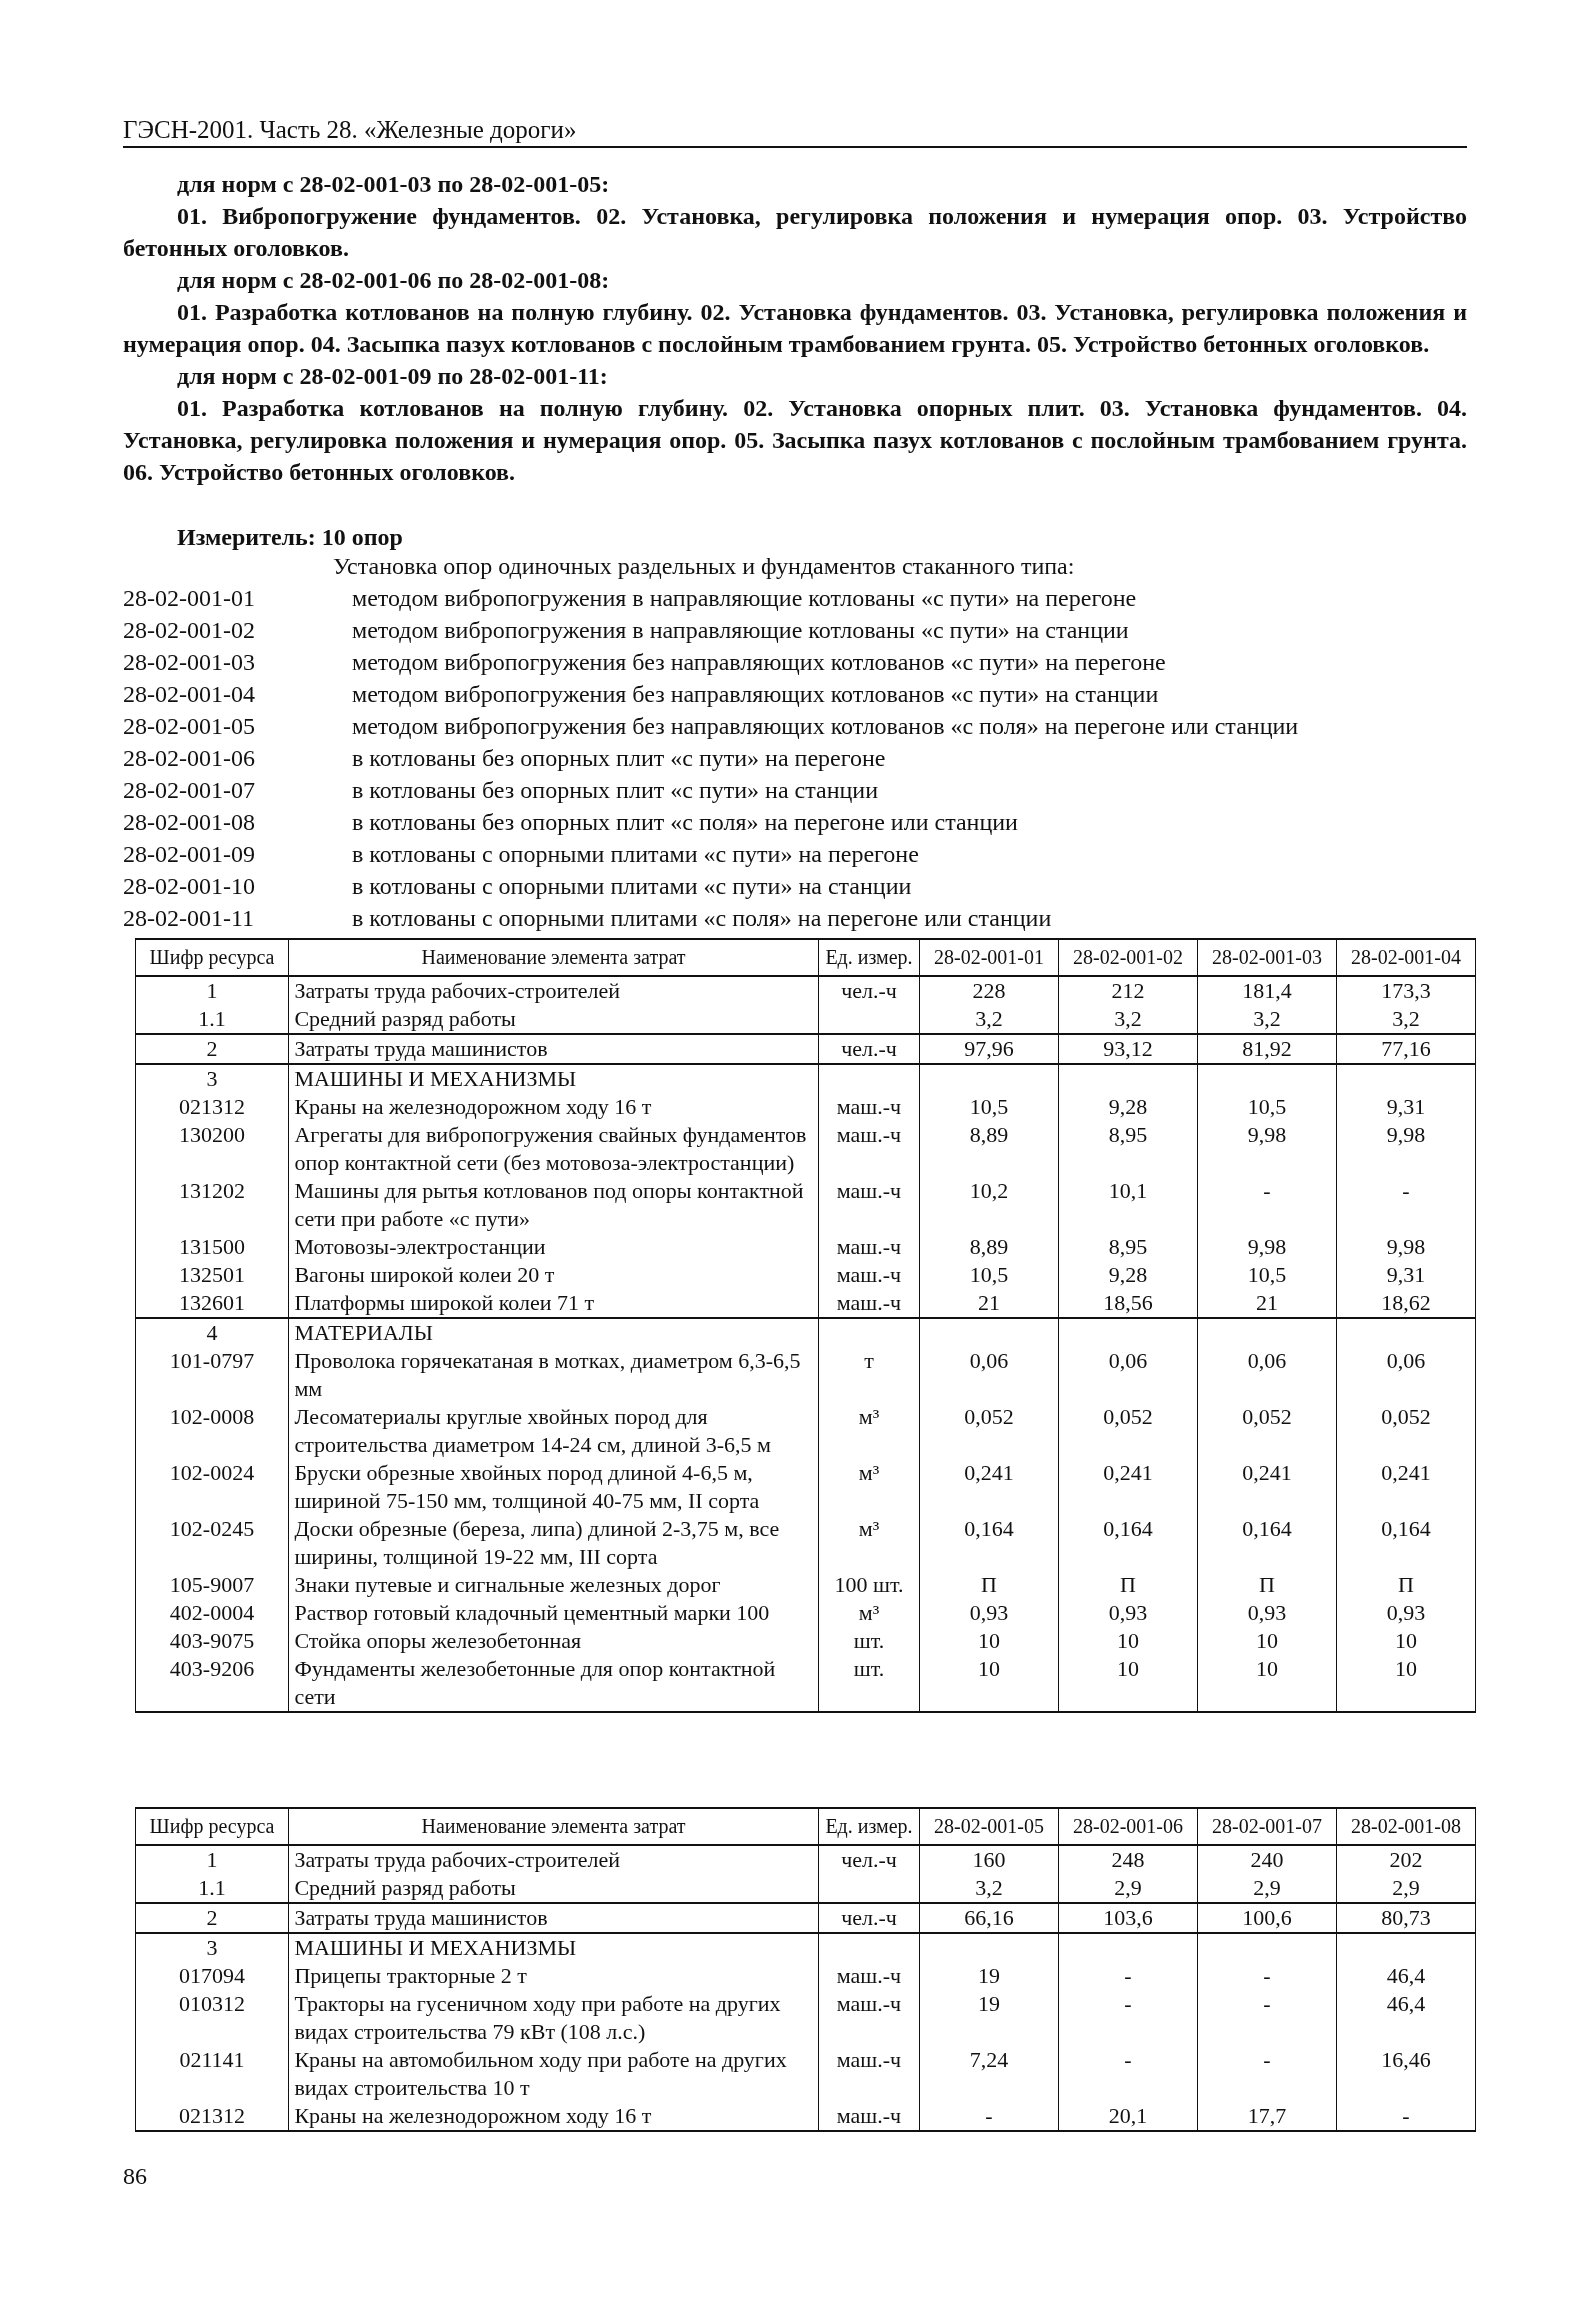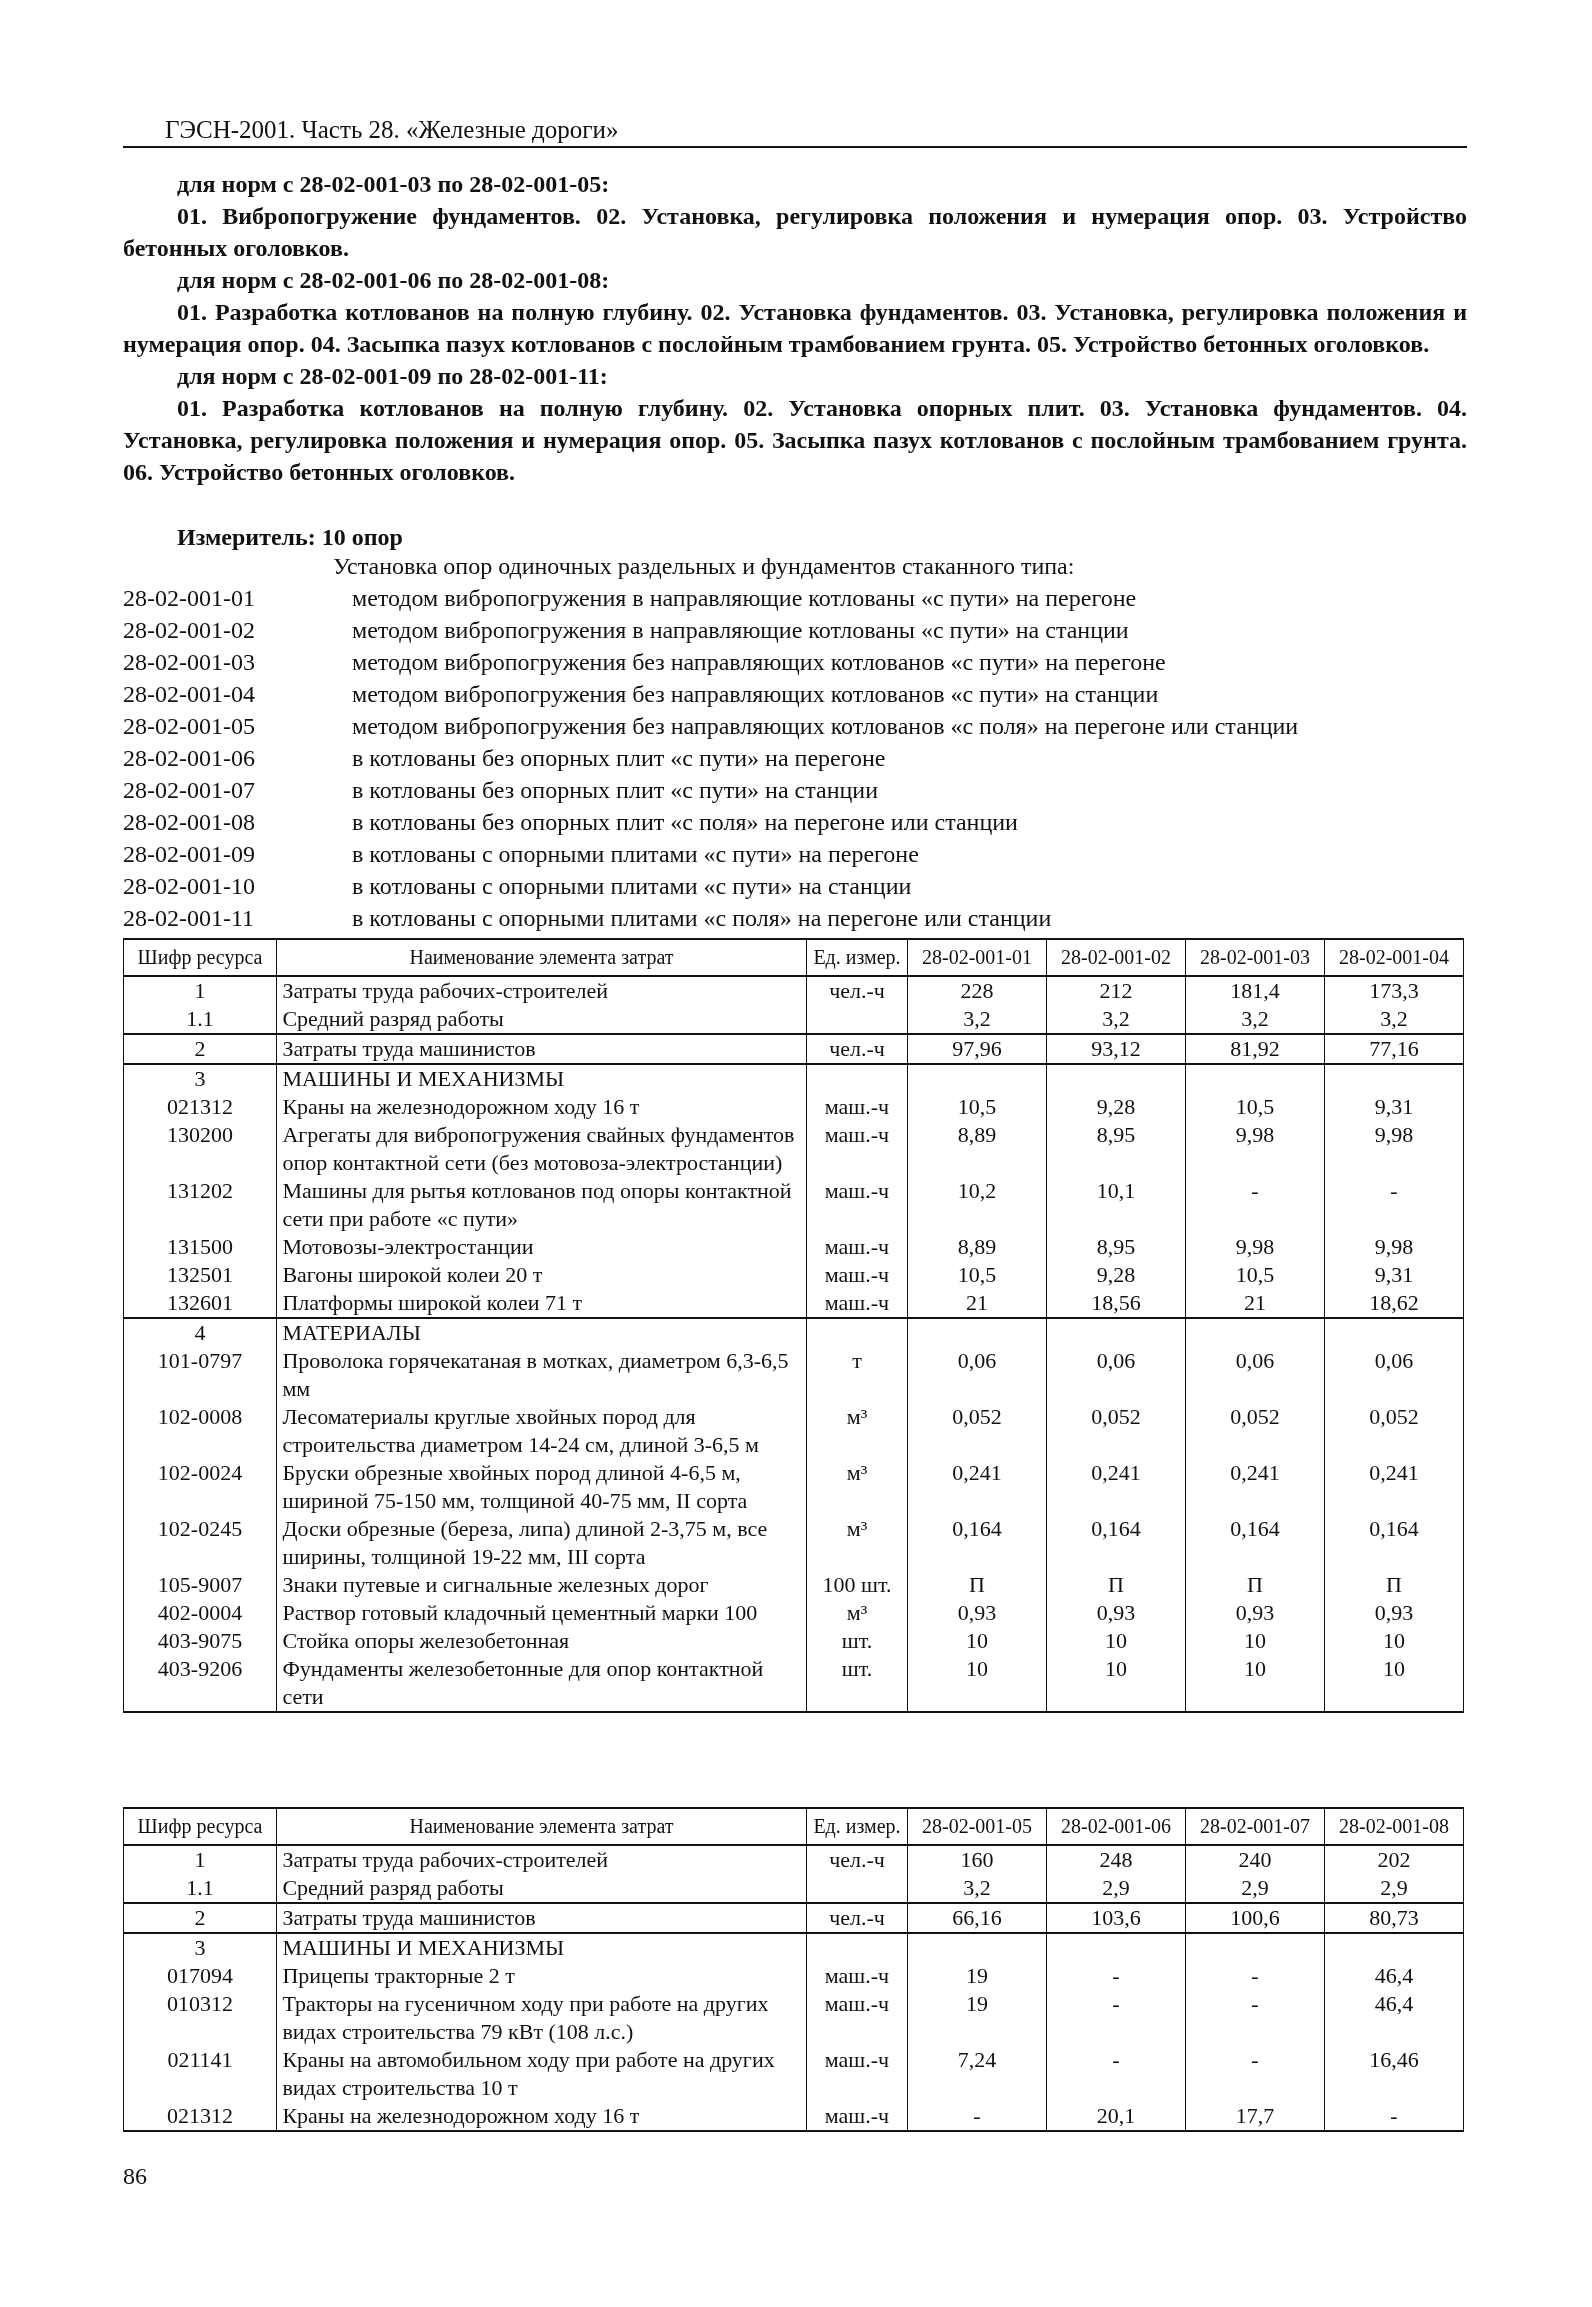--- a/index.html
+++ b/index.html
@@ -1,28 +1,28 @@
 <!DOCTYPE html>
 <html style="font-size:10.8px"><head>
 <meta charset="utf-8">
 <style>
   html, body { margin:0; padding:0; background:#fff; }
   body { width:1592px; height:2307px; position:relative; font-family:"Liberation Serif", serif; color:#111; }
   .page { position:absolute; left:123px; top:0; width:1344px; }
-  .running-head { position:absolute; top:116px; left:0; font-size:25px;margin-left:42px; }
+  .running-head { position:absolute; top:116px; left:0; font-size:25px; }
   .head-rule { position:absolute; top:146px; left:0; width:1344px; height:2px; background:#111; }
   .text-block { position:absolute; top:168px; left:0; width:1344px; font-size:24px; line-height:32px; text-align:justify;font-weight:bold; }
   .text-block p { margin:0; }
   .ind { text-indent:54px; }
   .meter { position:absolute; top:524px; left:54px; font-size:24px; font-weight:bold; }
   .intro { position:absolute; top:553px; left:210px; font-size:24px; }
   .norms { position:absolute; top:582px; left:0; font-size:24px; line-height:32px; }
   .norm-row { display:flex; }
   .norm-code { width:229px; }
-  table.res { position:absolute; left:0; border-collapse:collapse; font-size:22px; line-height:28px; width:1329px; table-layout:fixed; }
+  table.res { position:absolute; left:12px; border-collapse:collapse; font-size:22px; line-height:28px; width:1329px; table-layout:fixed; }
   table.res td, table.res th { border-left:1.3px solid #111; border-right:1.3px solid #111; padding:0 5.4px; vertical-align:top; font-weight:normal; }
   table.res th { border-top:2.7px solid #111; border-bottom:2.7px solid #111; font-size:20px; text-align:center; vertical-align:middle; line-height:27px; padding:4px 2.7px; }
   table.res td.c { text-align:center; }
   table.res tr.sep td { border-top:2.7px solid #111; }
   table.res tr.last td { border-bottom:2.7px solid #111; }
   .bold { font-weight:bold; }
   col.c1 { width:153px; } col.c2 { width:530px; } col.c3 { width:101px; } col.cv { width:139px; }
   .page-num { position:absolute; top:2163px; left:0; font-size:24px; }
 </style>
 </head>

